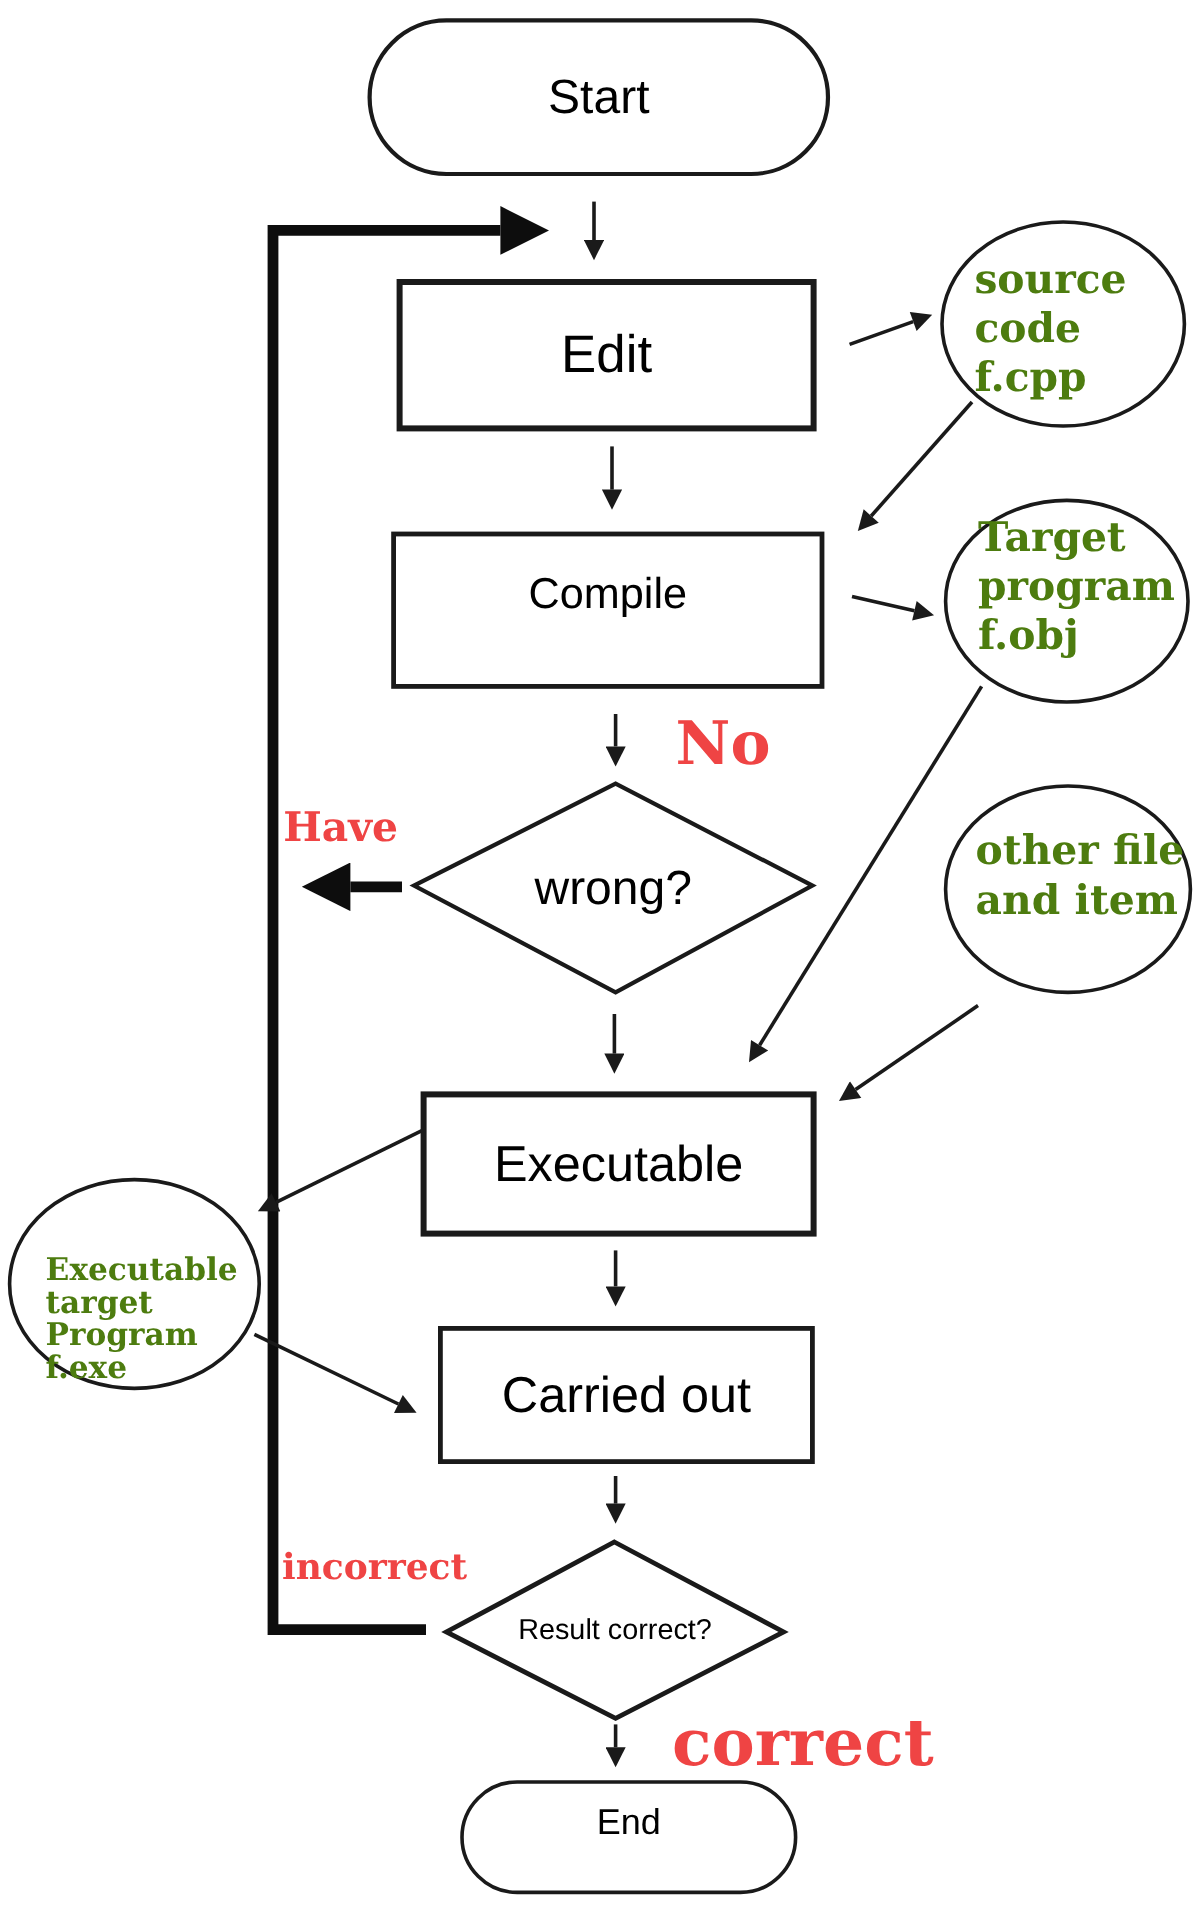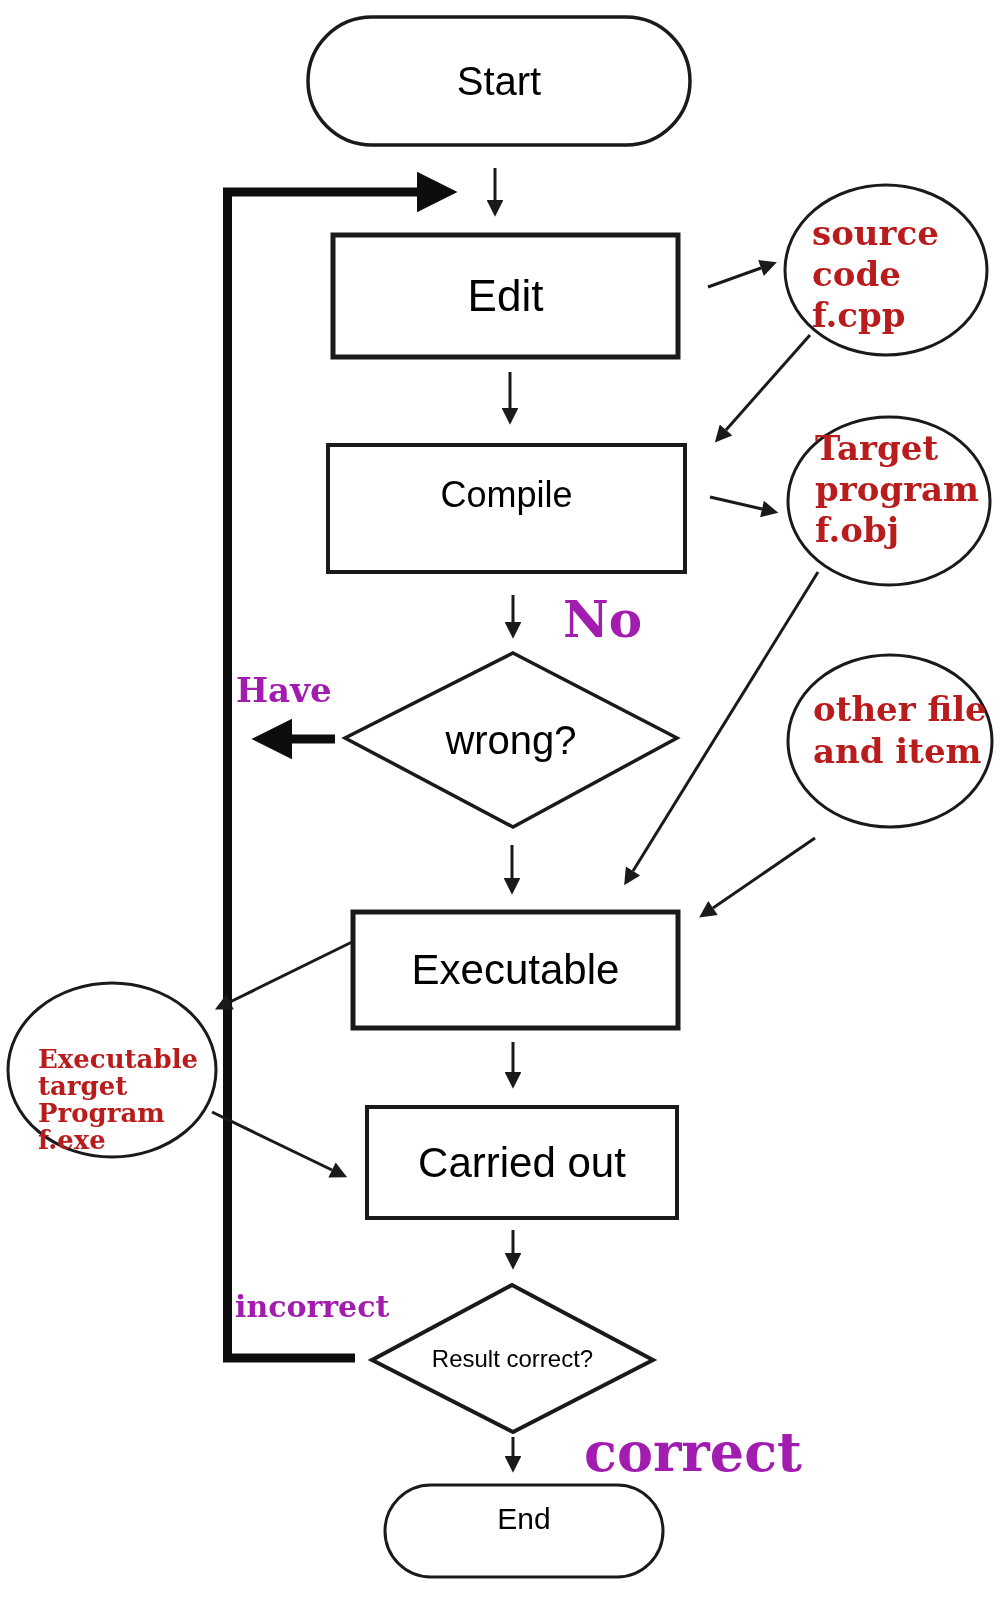--- a/index.html
+++ b/index.html
@@ -6,27 +6,27 @@
   .canvas{
     position:relative;width:1000px;height:1600px;background:#ffffff;
     font-family:"Liberation Sans",sans-serif;overflow:hidden;
   }
   .canvas svg{position:absolute;left:0;top:0;}
   .lbl{
     position:absolute;display:flex;align-items:center;justify-content:center;
     text-align:center;color:#000000;pointer-events:none;
   }
   .ann{
-    position:absolute;color:#b91c1c;
+    position:absolute;color:#4d7c0f;
     font-family:"DejaVu Serif",serif;font-weight:bold;
     text-align:left;pointer-events:none;
   }
   .ann span{display:block;}
   .edge{
-    position:absolute;color:#a21caf;
+    position:absolute;color:#ef4444;
     font-family:"DejaVu Serif",serif;font-weight:bold;
     pointer-events:none;white-space:nowrap;
   }
 </style>
 </head>
 <body>
 
 <div class="canvas">
 
   <svg width="1000" height="1600" viewBox="0 0 1000 1600">
@@ -79,21 +79,21 @@
   <div class="lbl" style="left:328px;top:431px;width:357px;height:127px;font-size:36px;">Compile</div>
   <div class="lbl" style="left:345px;top:653px;width:332px;height:174px;font-size:40px;">wrong?</div>
   <div class="lbl" style="left:353px;top:912px;width:325px;height:116px;font-size:42px;">Executable</div>
   <div class="lbl" style="left:367px;top:1107px;width:310px;height:111px;font-size:42px;">Carried out</div>
   <div class="lbl" style="left:372px;top:1285px;width:281px;height:147px;font-size:24px;">Result correct?</div>
   <div class="lbl" style="left:385px;top:1485px;width:278px;height:68px;font-size:30px;">End</div>
 
   <div class="edge" style="left:563px;top:590px;font-size:50px;">No</div>
   <div class="edge" style="left:236px;top:670px;font-size:34px;">Have</div>
   <div class="edge" style="left:235px;top:1289px;font-size:30px;">incorrect</div>
-  <div class="edge" style="left:584px;top:1420px;font-size:54px;">correct</div>
+  <div class="edge" style="left:560px;top:1420px;font-size:54px;">correct</div>
 
   <div class="ann" style="left:812px;top:213px;font-size:34px;line-height:41px;">
     <span>source</span>
     <span>code f.cpp</span>
   </div>
   <div class="ann" style="left:815px;top:428px;font-size:34px;line-height:41px;">
     <span>Target</span>
     <span>program</span>
     <span>f.obj</span>
   </div>

